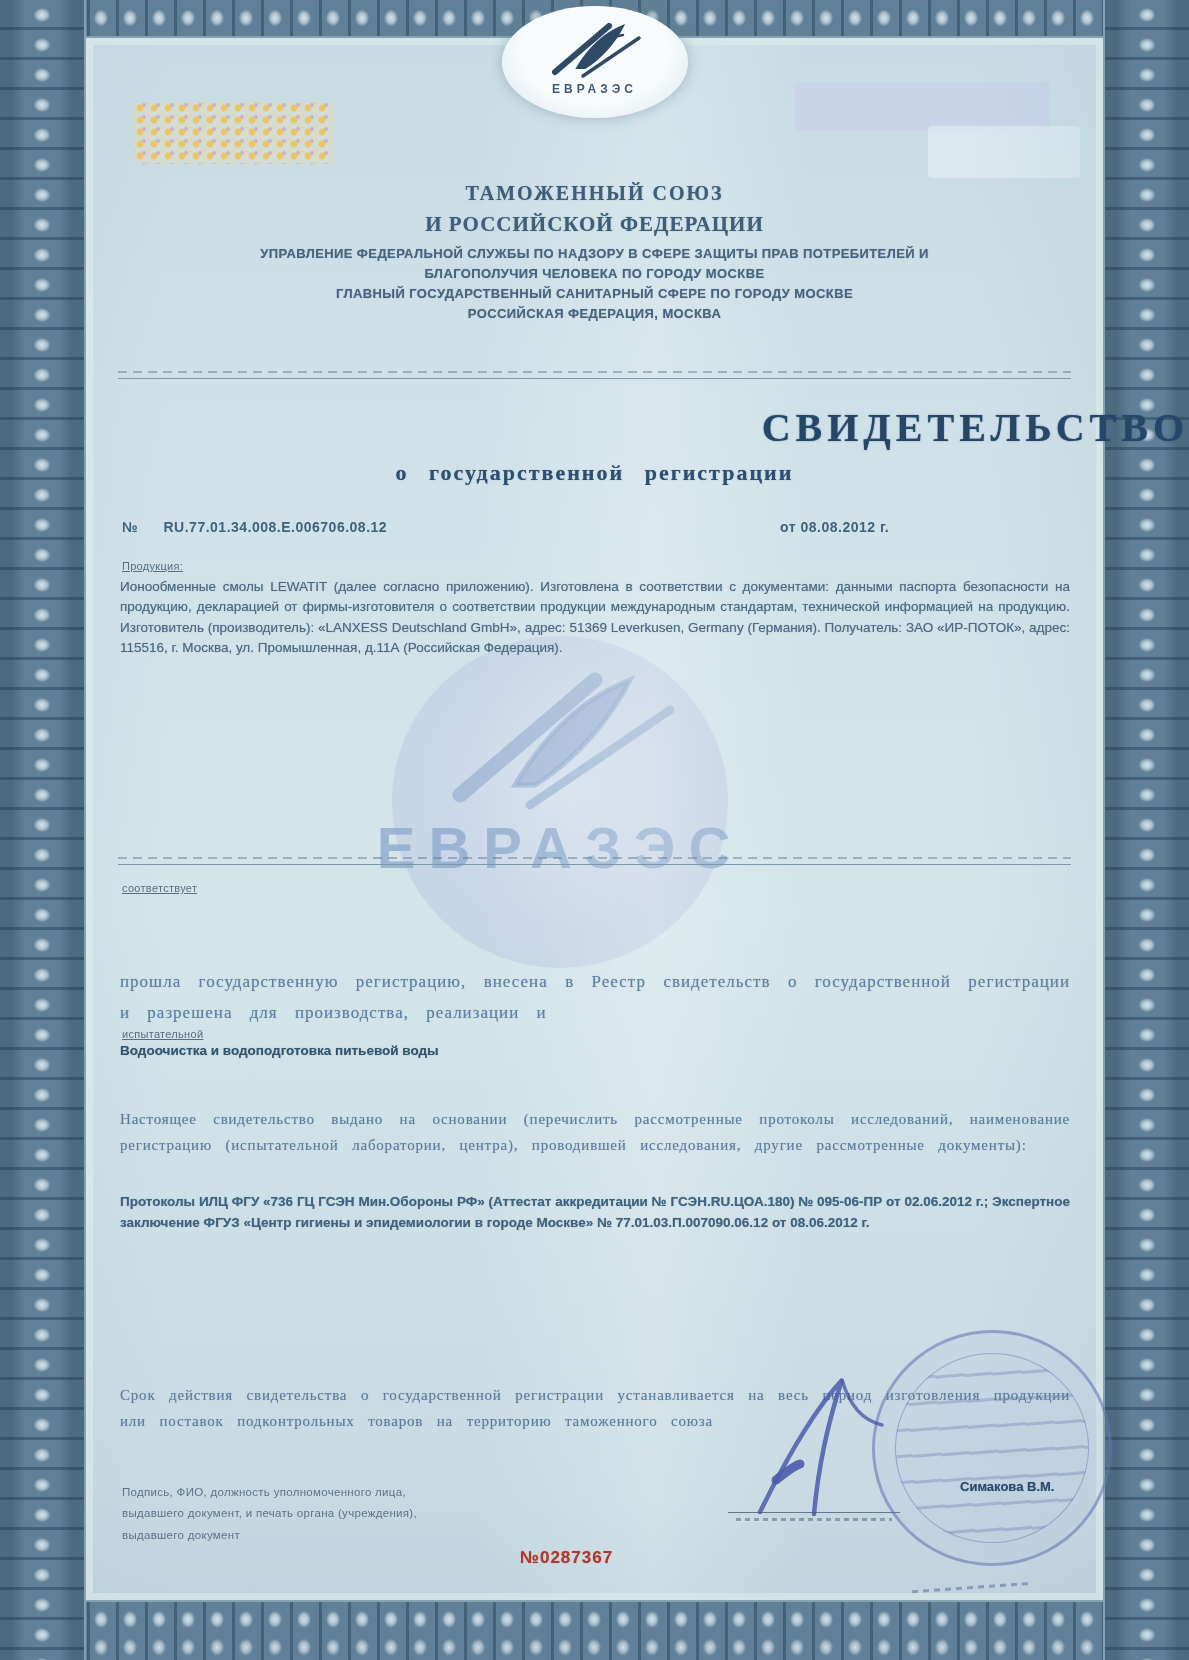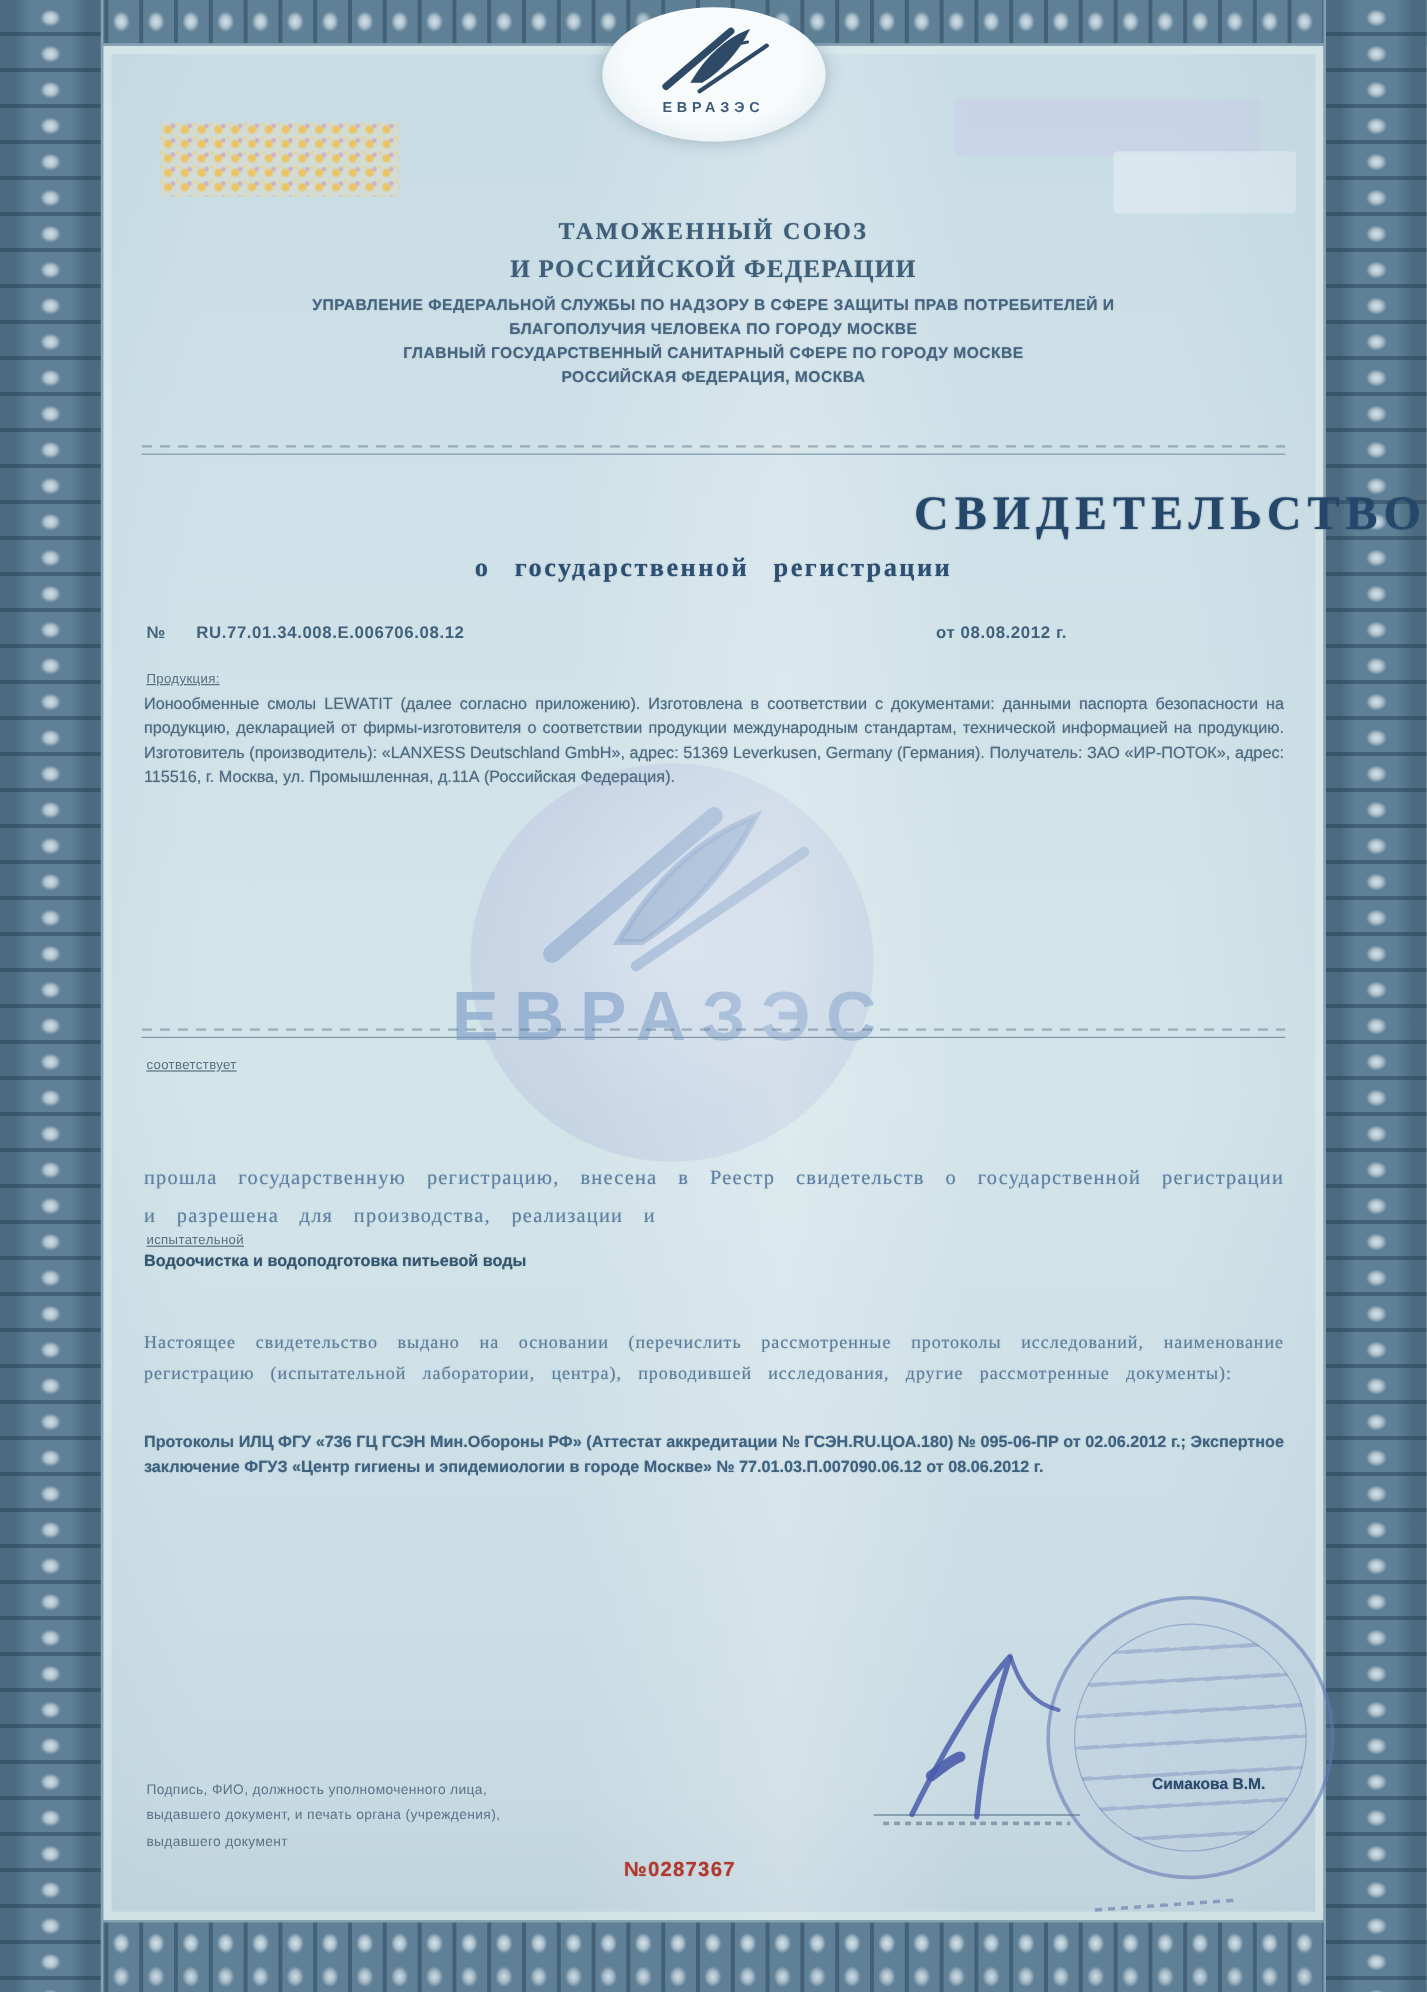--- a/index.html
+++ b/index.html
@@ -248,20 +248,21 @@
 
   <div class="tiny-label" style="top:882px;">соответствует</div>
 
   <div class="para spaced" style="top:966px;">прошла государственную регистрацию, внесена в Реестр свидетельств о государственной регистрации и разрешена для производства, реализации и</div>
   <div class="tiny-label" style="top:1028px;">испытательной</div>
   <div class="para scope-line soft" style="top:1043px;">Водоочистка и водоподготовка питьевой воды</div>
 
   <div class="para spaced-sm" style="top:1106px;">Настоящее свидетельство выдано на основании (перечислить рассмотренные протоколы исследований, наименование регистрацию (испытательной лаборатории, центра), проводившей исследования, другие рассмотренные документы):</div>
   <div class="para body-sm-b soft" style="top:1192px;">Протоколы ИЛЦ ФГУ «736 ГЦ ГСЭН Мин.Обороны РФ» (Аттестат аккредитации № ГСЭН.RU.ЦОА.180) № 095-06-ПР от 02.06.2012 г.; Экспертное заключение ФГУЗ «Центр гигиены и эпидемиологии в городе Москве» № 77.01.03.П.007090.06.12 от 08.06.2012 г.</div>
 
+  <div class="para spaced-sm" style="top:1382px;">Срок действия свидетельства о государственной регистрации устанавливается на весь период изготовления продукции или поставок подконтрольных товаров на территорию таможенного союза</div>
 
   <div class="footer-caption">
     <div>Подпись, ФИО, должность уполномоченного лица,</div>
     <div>выдавшего документ, и печать органа (учреждения),</div>
     <div>выдавшего документ</div>
   </div>
 
   <div class="serial">№0287367</div>
 
   <span class="signature">

